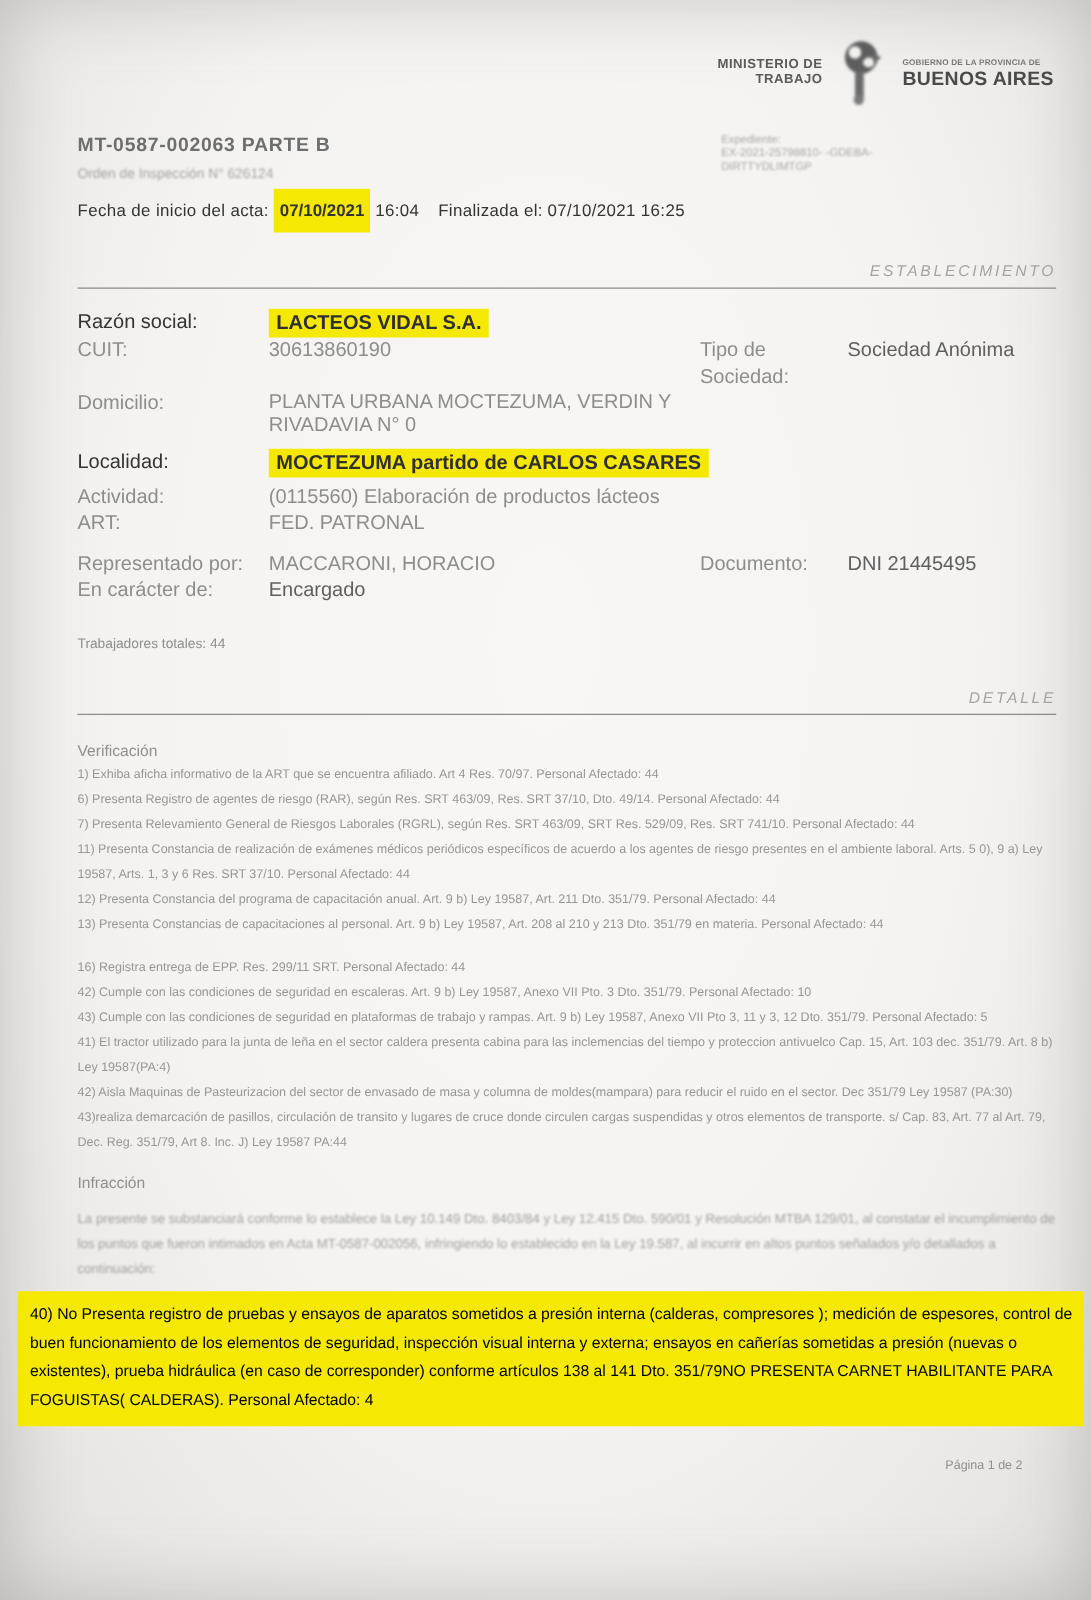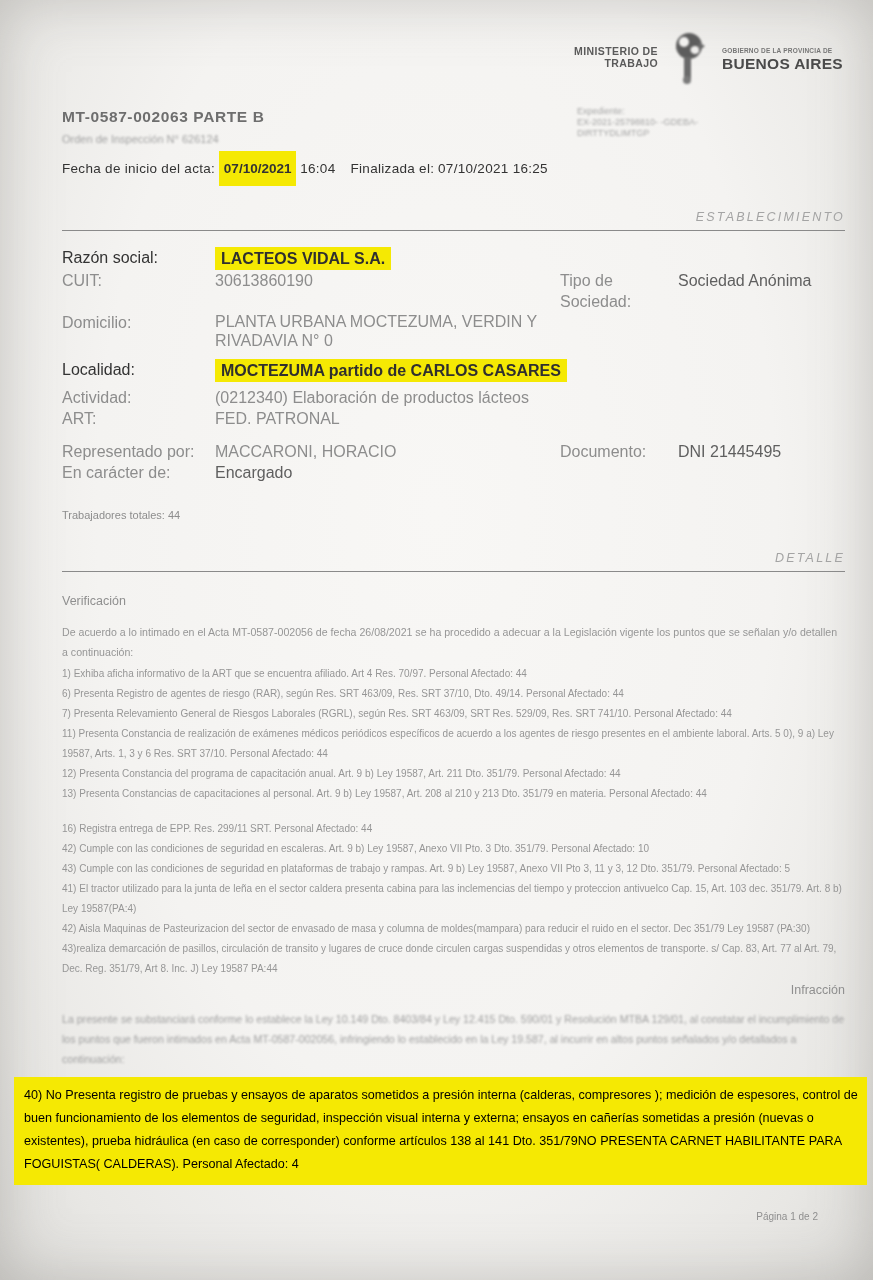--- a/index.html
+++ b/index.html
@@ -144,21 +144,21 @@
       <div class="frow">
         <div class="flabel soft">Domicilio:</div>
         <div class="fvalue soft two-line" style="flex-basis:330px;width:330px;">PLANTA URBANA MOCTEZUMA, VERDIN Y RIVADAVIA N° 0</div>
       </div>
       <div class="frow gap8">
         <div class="flabel sharp">Localidad:</div>
         <div class="fvalue" style="flex-basis:420px;width:420px;"><span class="hl-val">MOCTEZUMA partido de CARLOS CASARES</span></div>
       </div>
       <div class="frow gap4">
         <div class="flabel soft">Actividad:</div>
-        <div class="fvalue soft" style="flex-basis:420px;width:420px;">(0212340) Elaboración de productos lácteos</div>
+        <div class="fvalue soft" style="flex-basis:420px;width:420px;">(0115560) Elaboración de productos lácteos</div>
       </div>
       <div class="frow">
         <div class="flabel soft">ART:</div>
         <div class="fvalue soft">FED. PATRONAL</div>
       </div>
       <div class="frow" style="margin-top:12px;">
         <div class="flabel soft">Representado por:</div>
         <div class="fvalue soft">MACCARONI, HORACIO</div>
         <div class="rlabel soft">Documento:</div>
         <div class="rvalue semi">DNI 21445495</div>
@@ -170,37 +170,36 @@
     </div>
 
     <div class="tot-line soft">Trabajadores totales: 44</div>
 
     <div class="section" style="margin-top:30px;">
       <div class="sec-head">DETALLE</div>
       <hr class="sec-rule">
     </div>
 
     <div class="sub-title">Verificación</div>
-    <div class="body-text">De acuerdo a lo intimado en el Acta MT-0587-002056 de fecha 26/08/2021 se ha procedido a adecuar a la Legislación vigente los puntos que se señalan y/o detallen a continuación:</div>
     <div class="ver-items">
         <p>1) Exhiba aficha informativo de la ART que se encuentra afiliado. Art 4 Res. 70/97. Personal Afectado: 44</p>
         <p>6) Presenta Registro de agentes de riesgo (RAR), según Res. SRT 463/09, Res. SRT 37/10, Dto. 49/14. Personal Afectado: 44</p>
         <p>7) Presenta Relevamiento General de Riesgos Laborales (RGRL), según Res. SRT 463/09, SRT Res. 529/09, Res. SRT 741/10. Personal Afectado: 44</p>
         <p>11) Presenta Constancia de realización de exámenes médicos periódicos específicos de acuerdo a los agentes de riesgo presentes en el ambiente laboral. Arts. 5 0), 9 a) Ley 19587, Arts. 1, 3 y 6 Res. SRT 37/10. Personal Afectado: 44</p>
         <p>12) Presenta Constancia del programa de capacitación anual. Art. 9 b) Ley 19587, Art. 211 Dto. 351/79. Personal Afectado: 44</p>
         <p>13) Presenta Constancias de capacitaciones al personal. Art. 9 b) Ley 19587, Art. 208 al 210 y 213 Dto. 351/79 en materia. Personal Afectado: 44</p>
         <p>16) Registra entrega de EPP. Res. 299/11 SRT. Personal Afectado: 44</p>
         <p>42) Cumple con las condiciones de seguridad en escaleras. Art. 9 b) Ley 19587, Anexo VII Pto. 3 Dto. 351/79. Personal Afectado: 10</p>
         <p>43) Cumple con las condiciones de seguridad en plataformas de trabajo y rampas. Art. 9 b) Ley 19587, Anexo VII Pto 3, 11 y 3, 12 Dto. 351/79. Personal Afectado: 5</p>
         <p>41) El tractor utilizado para la junta de leña en el sector caldera presenta cabina para las inclemencias del tiempo y proteccion antivuelco Cap. 15, Art. 103 dec. 351/79. Art. 8 b) Ley 19587(PA:4)</p>
         <p>42) Aisla Maquinas de Pasteurizacion del sector de envasado de masa y columna de moldes(mampara) para reducir el ruido en el sector. Dec 351/79 Ley 19587 (PA:30)</p>
         <p>43)realiza demarcación de pasillos, circulación de transito y lugares de cruce donde circulen cargas suspendidas y otros elementos de transporte. s/ Cap. 83, Art. 77 al Art. 79, Dec. Reg. 351/79, Art 8. Inc. J) Ley 19587 PA:44</p>
       </div>
 
-    <div class="sub-title" style="margin-top:4px;text-align:right;">Infracción</div>
+    <div class="sub-title" style="margin-top:14px;">Infracción</div>
     <div class="infr-text">La presente se substanciará conforme lo establece la Ley 10.149 Dto. 8403/84 y Ley 12.415 Dto. 590/01 y Resolución MTBA 129/01, al constatar el incumplimiento de los puntos que fueron intimados en Acta MT-0587-002056, infringiendo lo establecido en la Ley 19.587, al incurrir en altos puntos señalados y/o detallados a continuación:</div>
 
     <div class="hl-block">40) No Presenta registro de pruebas y ensayos de aparatos sometidos a presión interna (calderas, compresores ); medición de espesores, control de buen funcionamiento de los elementos de seguridad, inspección visual interna y externa; ensayos en cañerías sometidas a presión (nuevas o existentes), prueba hidráulica (en caso de corresponder) conforme artículos 138 al 141 Dto. 351/79NO PRESENTA CARNET HABILITANTE PARA FOGUISTAS( CALDERAS). Personal Afectado: 4</div>
 
     <div class="footer">Página 1 de 2</div>
 
   </div>
 </div>
 
 </body></html>

